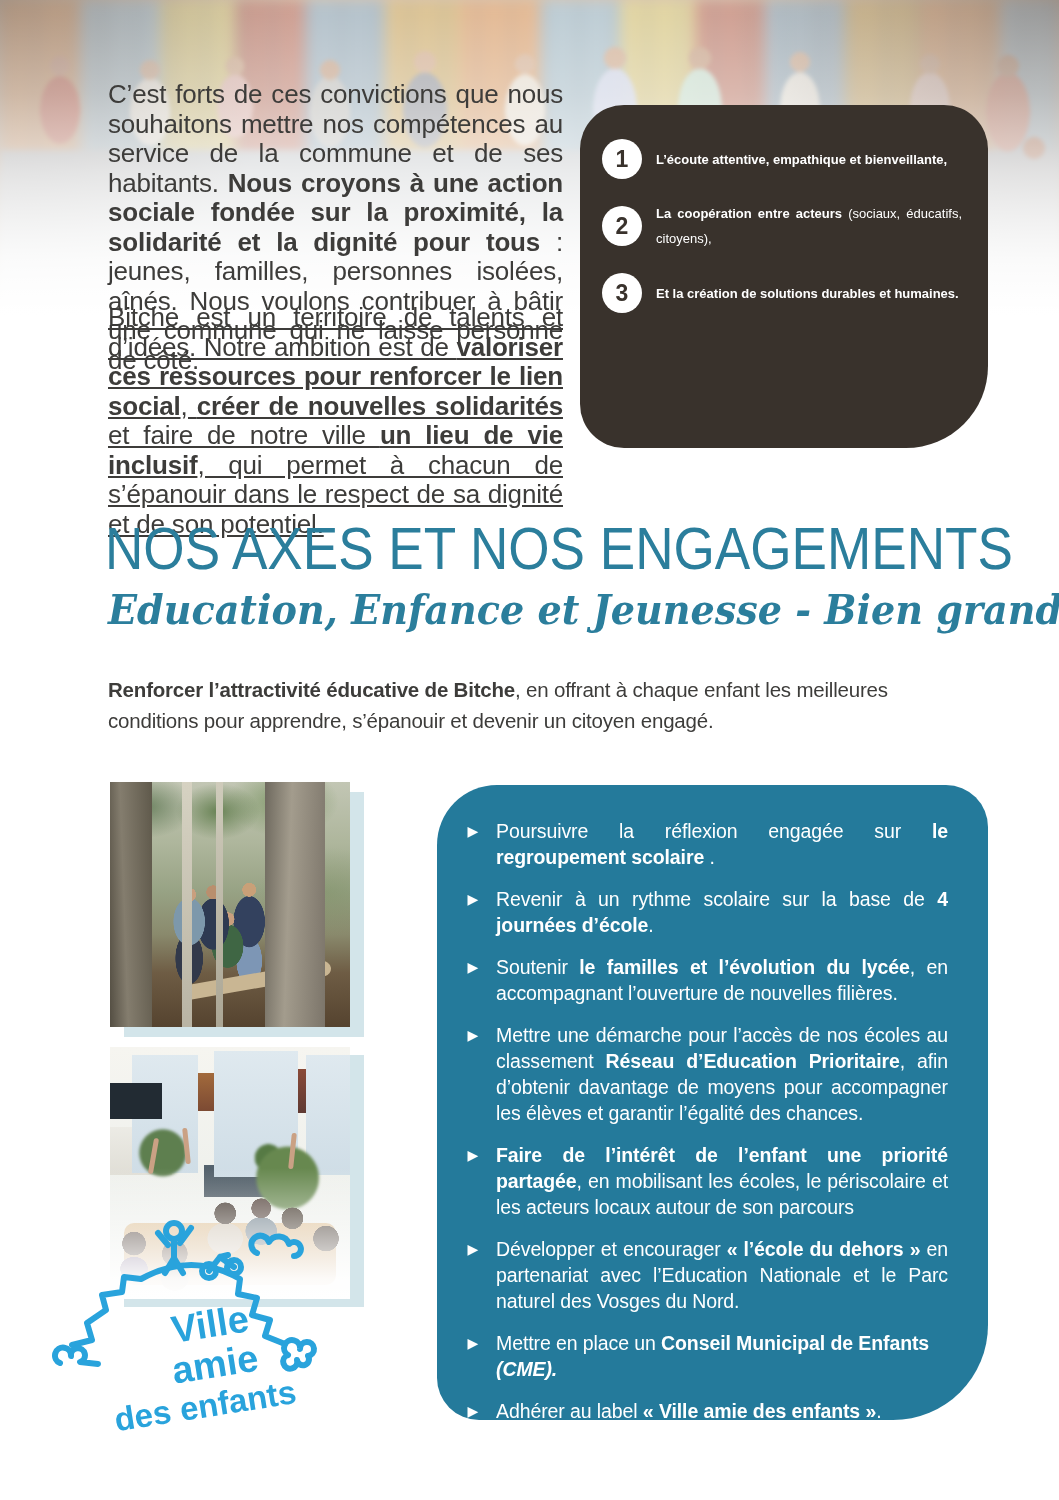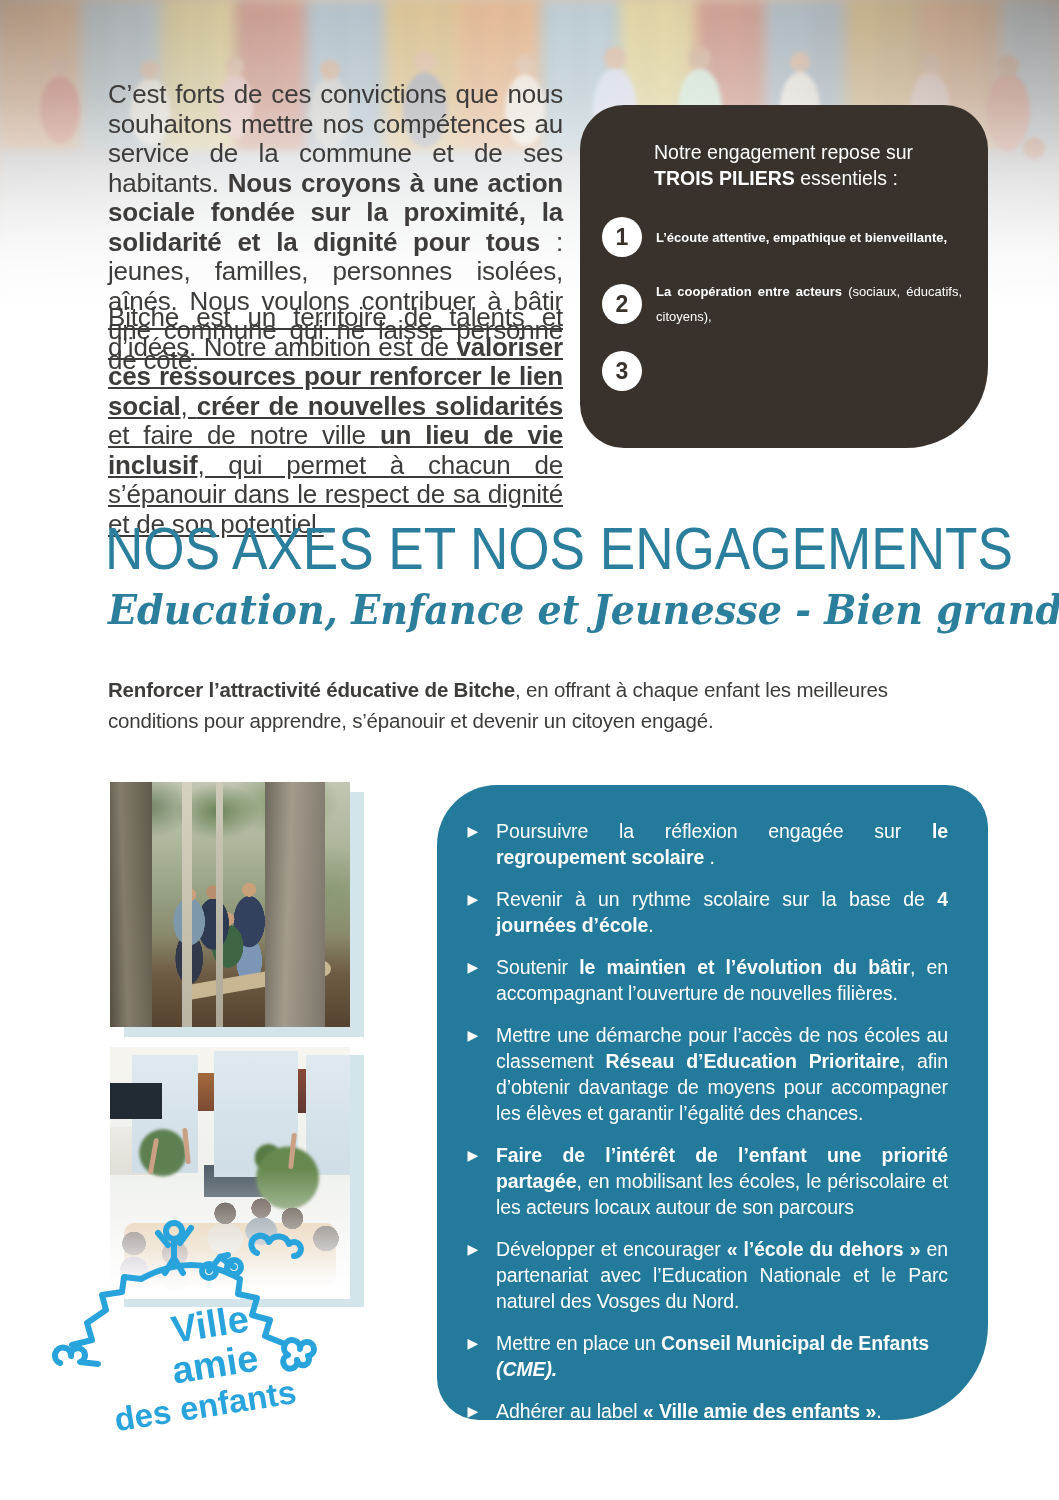--- a/index.html
+++ b/index.html
@@ -175,31 +175,31 @@
     <div class="hero-ground"></div>
     <div class="hero-kids"></div>
     <div class="hero-vignette"></div>
     <div class="hero-fade"></div>
   </div>
 
   <p class="para para1"><span>C’est forts de ces convictions que nous souhaitons mettre nos compétences au service de la commune et de ses habitants. </span><span style="font-weight: 700;">Nous croyons à une action sociale fondée sur la proximité, la solidarité et la dignité pour tous</span><span> : jeunes, familles, personnes isolées, aînés. Nous voulons contribuer à bâtir une commune qui ne laisse personne de côté.</span></p>
   <p class="para para2"><span>Bitche est un territoire de talents et d’idées. Notre ambition est de </span><span style="font-weight: 700;">valoriser ces ressources pour renforcer le lien social</span><span>, </span><span style="font-weight: 700;">créer de nouvelles solidarités</span><span> et faire de notre ville </span><span style="font-weight: 700;">un lieu de vie inclusif</span><span>, qui permet à chacun de s’épanouir dans le respect de sa dignité et de son potentiel.</span></p>
 
   <aside class="pillars">
-    <p class="pillars-header"><span>Notre engagement repose sur </span><span style="font-weight: 700;">TROIS PILIERS</span><span> essentiels :</span></p>
     <div class="pillar-row">
       <span class="pillar-num">1</span>
       <p class="pillar-text"><span style="font-weight: 700;">L’écoute attentive, empathique et bienveillante,</span></p>
     </div>
     <div class="pillar-row">
       <span class="pillar-num">2</span>
       <p class="pillar-text"><span style="font-weight: 700;">La coopération entre acteurs</span><span> (sociaux, éducatifs, citoyens),</span></p>
     </div>
     <div class="pillar-row">
       <span class="pillar-num">3</span>
+      <p class="pillar-text"><span style="font-weight: 700;">Et la création de solutions durables et humaines.</span></p>
     </div>
   </aside>
 
   <h1 class="title">NOS AXES ET NOS ENGAGEMENTS</h1>
   <h2 class="subtitle">Education, Enfance et Jeunesse - Bien grandir à Bitche</h2>
   <p class="lead"><span style="font-weight: 700;">Renforcer l’attractivité éducative de Bitche</span><span>, en offrant à chaque enfant les meilleures conditions pour apprendre, s’épanouir et devenir un citoyen engagé.</span></p>
 
   <figure class="photo photo-forest">
     <div class="f-bg"></div>
     <div class="f-kids"></div>
@@ -222,21 +222,21 @@
     <div class="eng-item">
       <span class="tri">▶</span>
       <p class="eng-text"><span>Poursuivre la réflexion engagée sur </span><span style="font-weight: 700;">le regroupement scolaire</span><span> .</span></p>
     </div>
     <div class="eng-item">
       <span class="tri">▶</span>
       <p class="eng-text"><span>Revenir à un rythme scolaire sur la base de </span><span style="font-weight: 700;">4 journées d’école</span><span>.</span></p>
     </div>
     <div class="eng-item">
       <span class="tri">▶</span>
-      <p class="eng-text"><span>Soutenir </span><span style="font-weight: 700;">le maintien et l’évolution du bâtir</span><span>, en accompagnant l’ouverture de nouvelles filières.</span></p>
+      <p class="eng-text"><span>Soutenir </span><span style="font-weight: 700;">le familles et l’évolution du lycée</span><span>, en accompagnant l’ouverture de nouvelles filières.</span></p>
     </div>
     <div class="eng-item">
       <span class="tri">▶</span>
       <p class="eng-text"><span>Mettre une démarche pour l’accès de nos écoles au classement </span><span style="font-weight: 700;">Réseau d’Education Prioritaire</span><span>, afin d’obtenir davantage de moyens pour accompagner les élèves et garantir l’égalité des chances.</span></p>
     </div>
     <div class="eng-item">
       <span class="tri">▶</span>
       <p class="eng-text"><span style="font-weight: 700;">Faire de l’intérêt de l’enfant une priorité partagée</span><span>, en mobilisant les écoles, le périscolaire et les acteurs locaux autour de son parcours</span></p>
     </div>
     <div class="eng-item">

